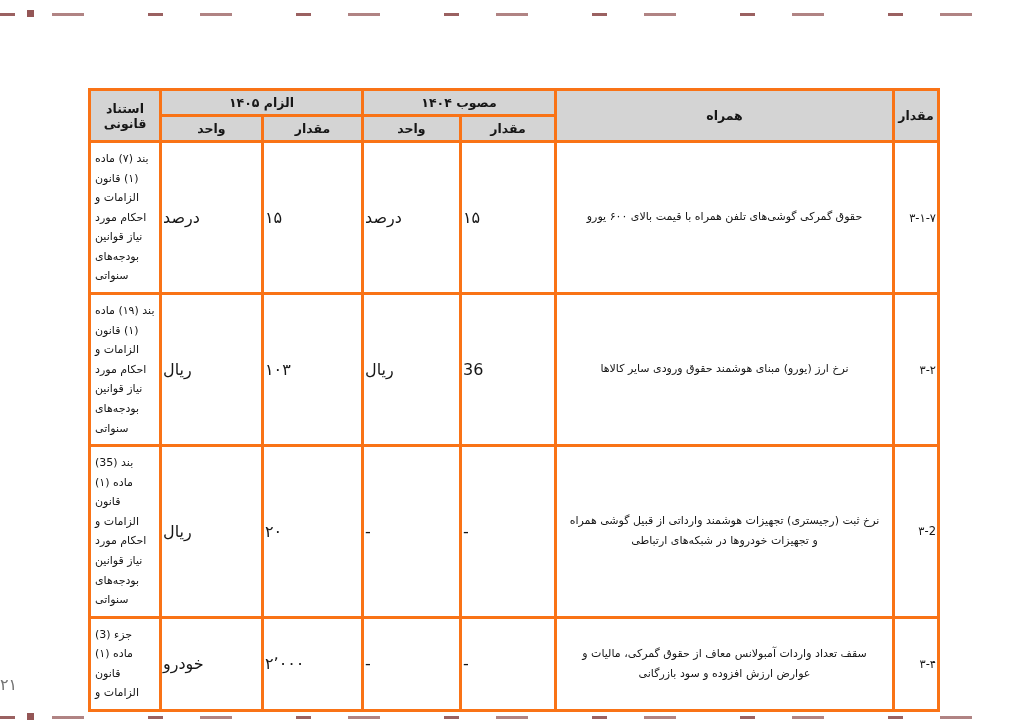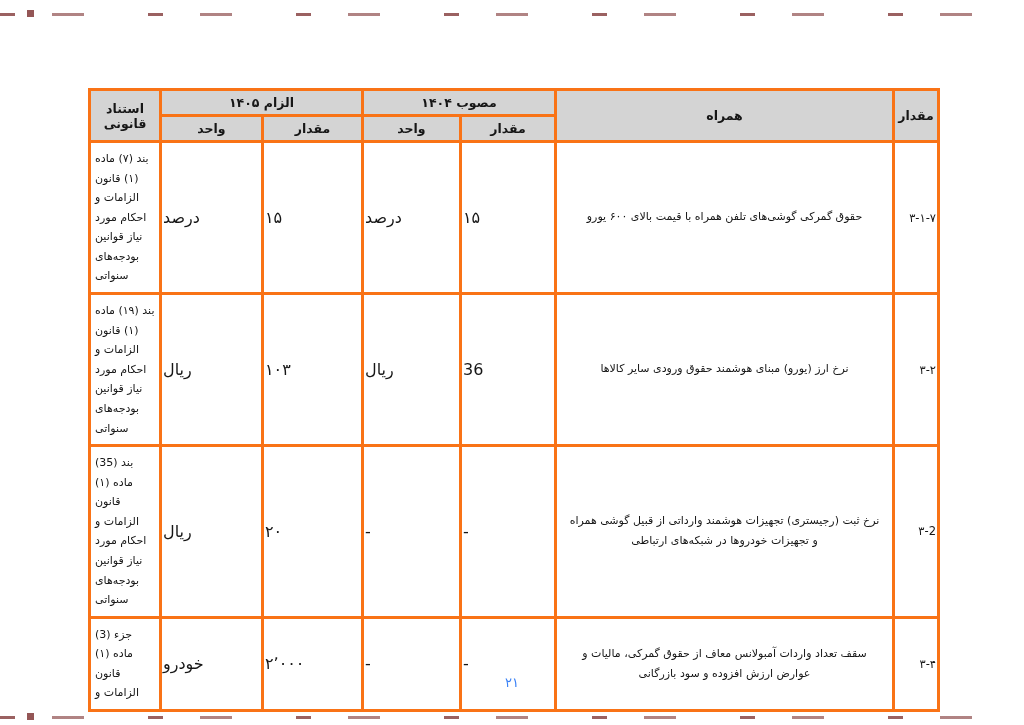--- a/index.html
+++ b/index.html
@@ -92,23 +92,22 @@
     font-size: 11px;
     line-height: 1.78;
     padding: 6px 4px;
   }
 
   .page-number {
     position: absolute;
     top: 675px;
     left: 0;
     width: 100%;
-    text-align: center;
-    font-size: 13px;
-    color: #3b82f6;
+    font-size: 16px;
+    color: #737373;
   }
 </style>
 </head>
 <body>
 
 <div class="page">
 
   <div class="mark-line top"></div>
   <div class="mark-sq sq-tl"></div>
 

